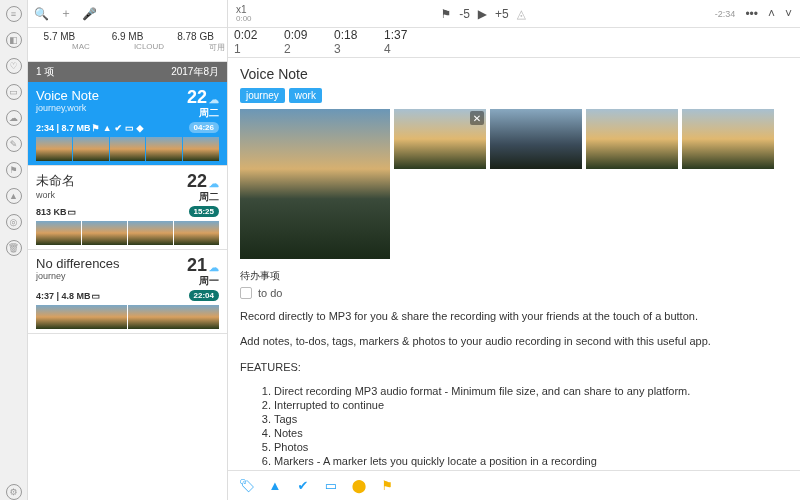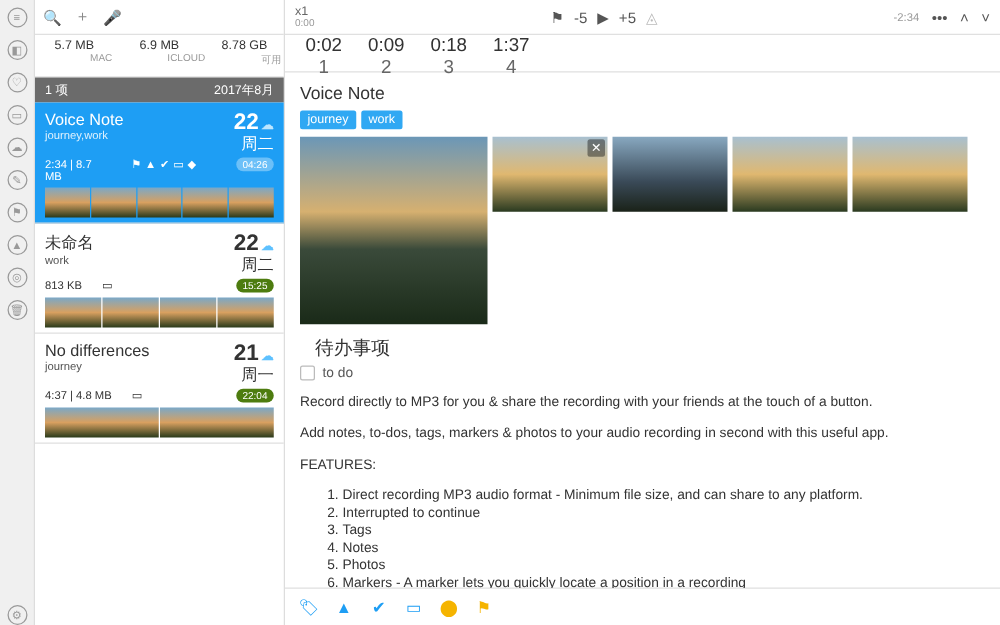--- a/index.html
+++ b/index.html
@@ -25,54 +25,54 @@
 
 .sect { height:20px; background:#6b6b6b; color:#fff; font-size:10px; display:flex; align-items:center; justify-content:space-between; padding:0 8px; }
 
 
 .entry { border-bottom:1px solid #e0e0e0; padding:6px 8px 4px; position:relative; }
 .entry.sel { background:#1e9ef4; color:#fff; }
 .entry .row1 { display:flex; justify-content:space-between; align-items:flex-start; }
 .entry .name { font-size:13px; }
 .entry .day { font-size:18px; font-weight:600; text-align:right; line-height:1; }
 .entry .tags { font-size:9px; opacity:.85; }
-.entry .wd { font-size:13px; text-align:right; }
-.entry .meta { font-size:9px; display:flex; align-items:flex-start; gap:16px; margin-top:2px; }
-.entry .badge { font-size:8px; background:#4d7c0f; color:#fff; border-radius:7px; padding:1px 5px; }
+.entry .wd { font-size:10px; text-align:right;font-weight:bold; }
+.entry .meta { font-size:9px; display:flex; align-items:flex-end; gap:1px; margin-top:2px;font-weight:bold; }
+.entry .badge { font-size:8px; background:#0f766e; color:#fff; border-radius:7px; padding:1px 5px; }
 .entry.sel .badge { background:rgba(255,255,255,.35); }
 .entry .icons { display:flex; gap:3px; font-size:9px; }
 .entry .thumbs { display:flex; gap:1px; margin-top:4px; }
 .entry .thumbs .t { flex:1; height:24px; background:linear-gradient(180deg,#7aa8c8 0%,#d8a060 50%,#2a3a1a 100%); }
 .entry .cloud { color:#5ec1ff; font-size:10px; margin-left:2px;}
 .entry.sel .cloud { color:#bde6ff; }
 
 
 .rtb { height:28px; border-bottom:1px solid #e0e0e0; display:flex; align-items:center; padding:0 8px; gap:10px; font-size:10px; color:#666; }
 .rtb .speed { line-height:1; }
 .rtb .spacer { flex:1; }
 .rtb .btn { cursor:pointer; font-size:12px; color:#555; }
 .rtb .grp { display:flex; gap:8px; align-items:center; }
 
 
 .ruler { height:30px; border-bottom:1px solid #e0e0e0; display:flex; padding-left:6px; }
-.ruler .mk { flex:0 0 50px; font-size:15px; color:#333;text-align:center; }
+.ruler .mk { flex:0 0 50px; font-size:12px; color:#333; }
 .ruler .mk .t { display:block; }
 .ruler .mk .n { display:block; color:#666; }
 
 
 .content { flex:1; overflow-y:auto; padding:8px 12px 40px; }
 .content h2 { font-size:14px; font-weight:400; margin-bottom:6px; color:#333; }
 .chips { display:flex; gap:4px; margin-bottom:6px; }
 .chip { background:#30a8f3; color:#fff; font-size:10px; padding:2px 6px; border-radius:2px; }
 .gallery { display:flex; gap:4px; margin-bottom:10px; align-items:flex-start; }
 .gallery .big { width:150px; height:150px; background:linear-gradient(180deg,#6b97b7 0%,#d6b070 40%,#3a4a3a 60%,#1a2a18 100%); position:relative; }
 .gallery .sm { width:92px; height:60px; background:linear-gradient(180deg,#a8c0d0 0%,#e0b870 50%,#2a3a20 100%); position:relative; }
 .gallery .sm:nth-child(2){ background:linear-gradient(180deg,#88a8c0 0%,#3a4a58 60%,#1a2218 100%); }
 .gallery .sm .x { position:absolute; top:2px; right:2px; width:14px; height:14px; background:rgba(0,0,0,.4); color:#fff; font-size:10px; display:flex; align-items:center; justify-content:center; border-radius:2px; cursor:pointer;}
-.subh { font-size:15px; color:#333; margin:6px 12px 4px; }
+.subh { font-size:10px; color:#333; margin:6px 0 4px; }
 .todo { display:flex; align-items:center; gap:6px; margin-bottom:10px; font-size:11px; color:#555;}
 .todo .cb { width:12px; height:12px; border:1px solid #bbb; border-radius:2px; cursor:pointer; }
 .desc p { font-size:11px; color:#333; margin-bottom:10px; line-height:1.4; }
 .desc ol { margin-left:34px; font-size:11px; color:#333; }
 .desc ol li { margin-bottom:2px; }
 
 
 .bbar { height:30px; border-top:1px solid #e0e0e0; display:flex; align-items:center; padding:0 10px; gap:10px; }
 .bbar .ic { width:18px; height:18px; cursor:pointer; display:flex; align-items:center; justify-content:center; font-size:13px; }
 .blue { color:#1e9ef4; }

